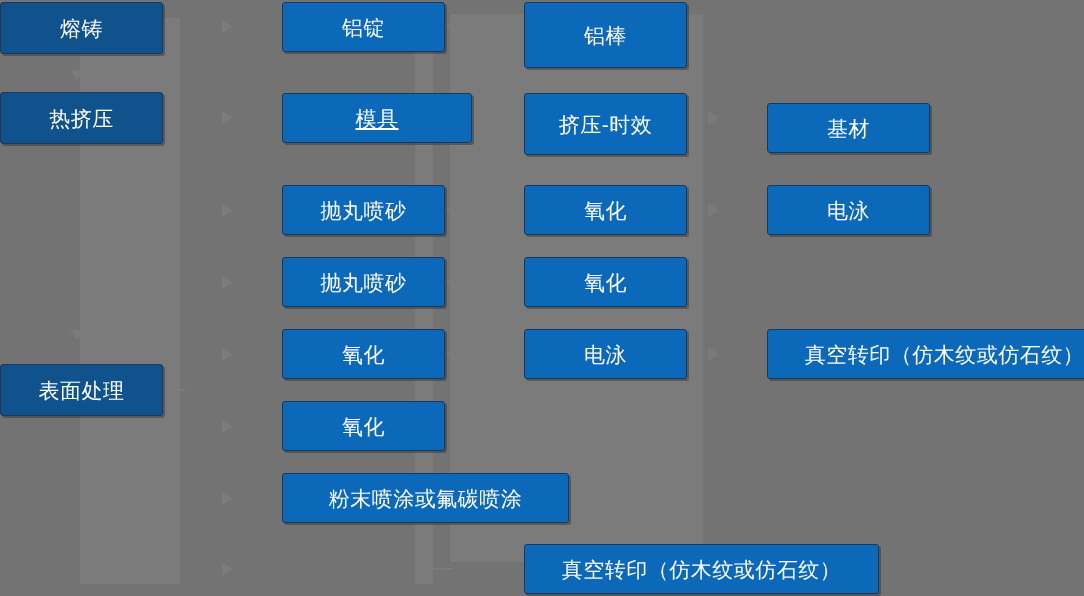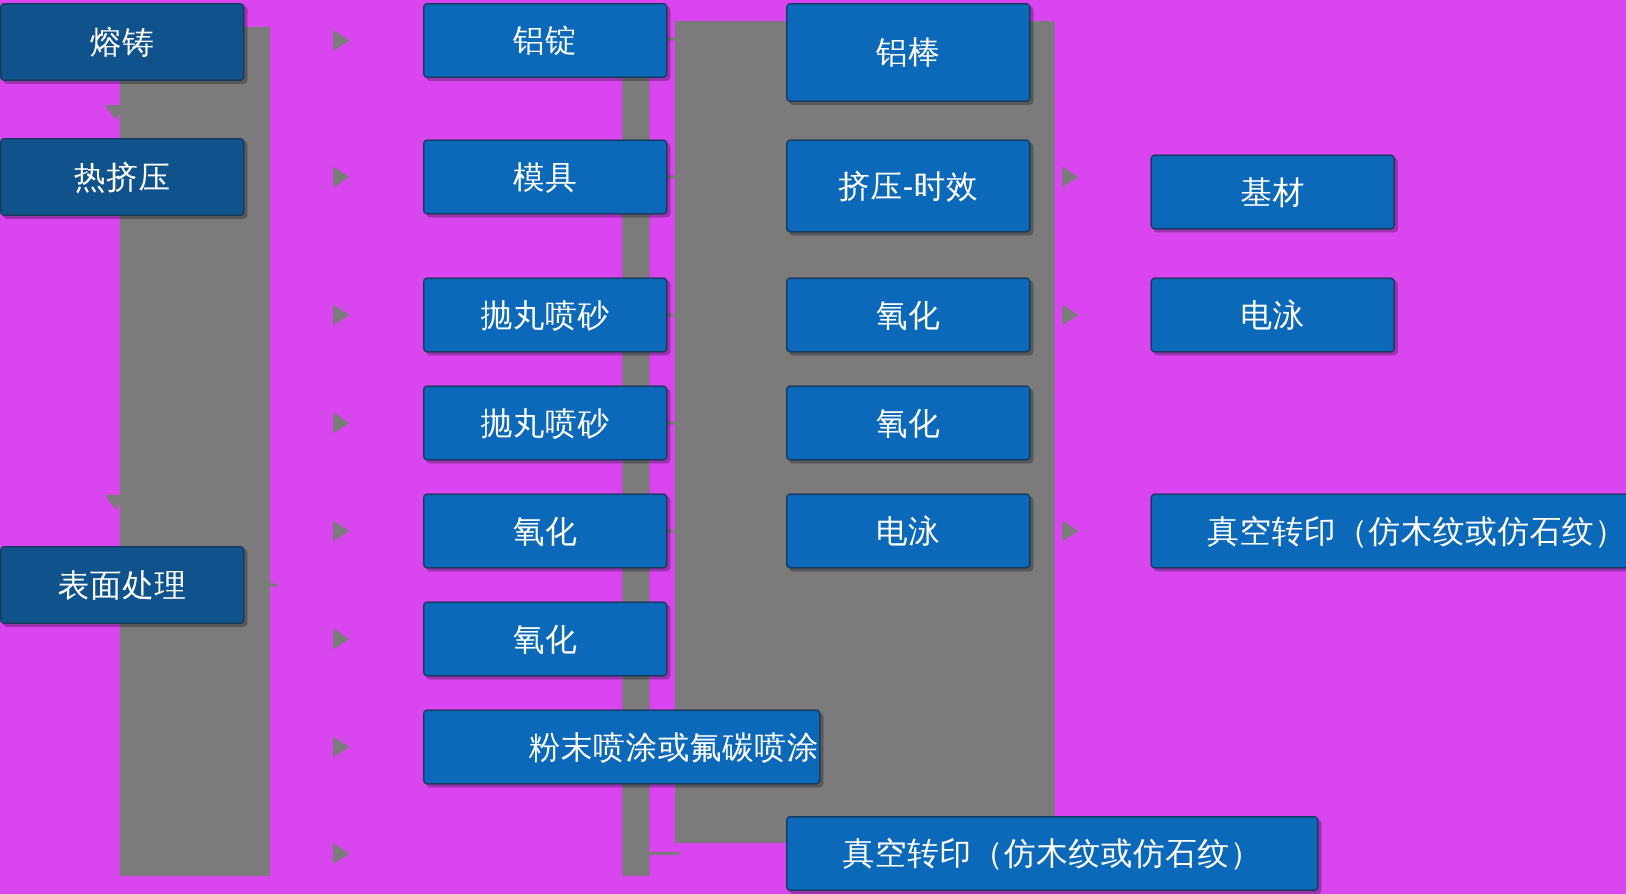--- a/index.html
+++ b/index.html
@@ -7,21 +7,21 @@
     padding: 0;
     background: #ffffff;
   }
   body {
     font-family: "Liberation Sans", "DejaVu Sans", sans-serif;
   }
   #canvas {
     position: relative;
     width: 1084px;
     height: 596px;
-    background: #d946ef;
+    background: #737373;
     overflow: hidden;
   }
   
   .gray {
     position: absolute;
     background: #7b7b7b;
   }
   .gray-layer {
     position: absolute;
     left: 0; top: 0;
@@ -118,41 +118,41 @@
   </div>
 
   <div class="node dark" style="left:0px; top:92px; width:163px; height:52px;">
     <span class="node-label">热挤压</span>
   </div>
 
   <div class="node light" style="left:243px; top:2px; width:163px; height:50px;">
     <span class="node-label">铝锭</span>
   </div>
 
-  <div class="node light" style="left:243px; top:93px; width:163px; height:50px;">
+  <div class="node light" style="left:243px; top:93px; width:190px; height:50px;text-decoration:underline;">
     <span class="node-label">模具</span>
   </div>
 
   <div class="node light" style="left:243px; top:185px; width:163px; height:50px;">
     <span class="node-label">抛丸喷砂</span>
   </div>
 
   <div class="node light" style="left:243px; top:257px; width:163px; height:50px;">
     <span class="node-label">抛丸喷砂</span>
   </div>
 
   <div class="node light" style="left:243px; top:329px; width:163px; height:50px;">
     <span class="node-label">氧化</span>
   </div>
 
   <div class="node light" style="left:243px; top:401px; width:163px; height:50px;">
     <span class="node-label">氧化</span>
   </div>
 
-  <div class="node light" style="left:243px; top:473px; width:265px; height:50px;justify-content:flex-end;">
+  <div class="node light" style="left:243px; top:473px; width:287px; height:50px;">
     <span class="node-label">粉末喷涂或氟碳喷涂</span>
   </div>
 
 
   <div class="node light" style="left:485px; top:2px; width:163px; height:66px;">
     <span class="node-label">铝棒</span>
   </div>
 
   <div class="node light" style="left:485px; top:93px; width:163px; height:62px;">
     <span class="node-label">挤压-时效</span>

